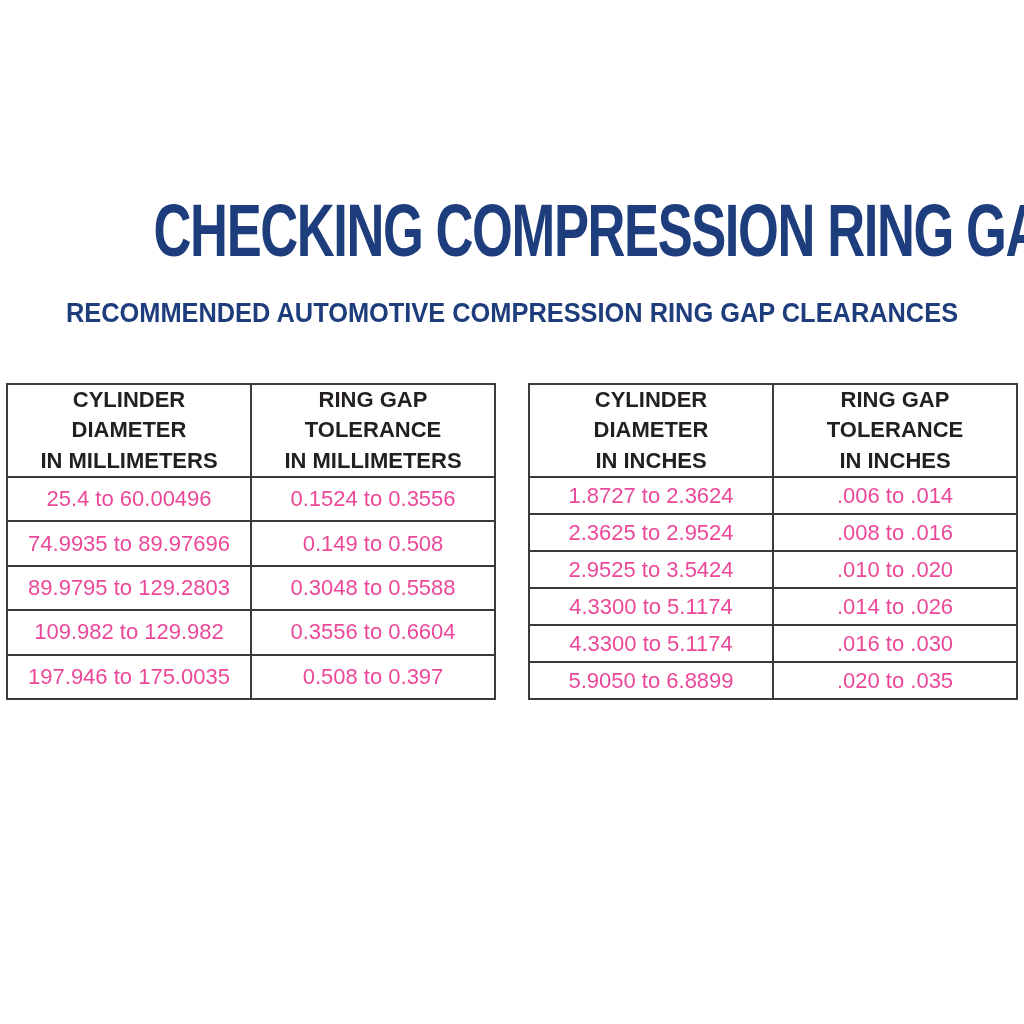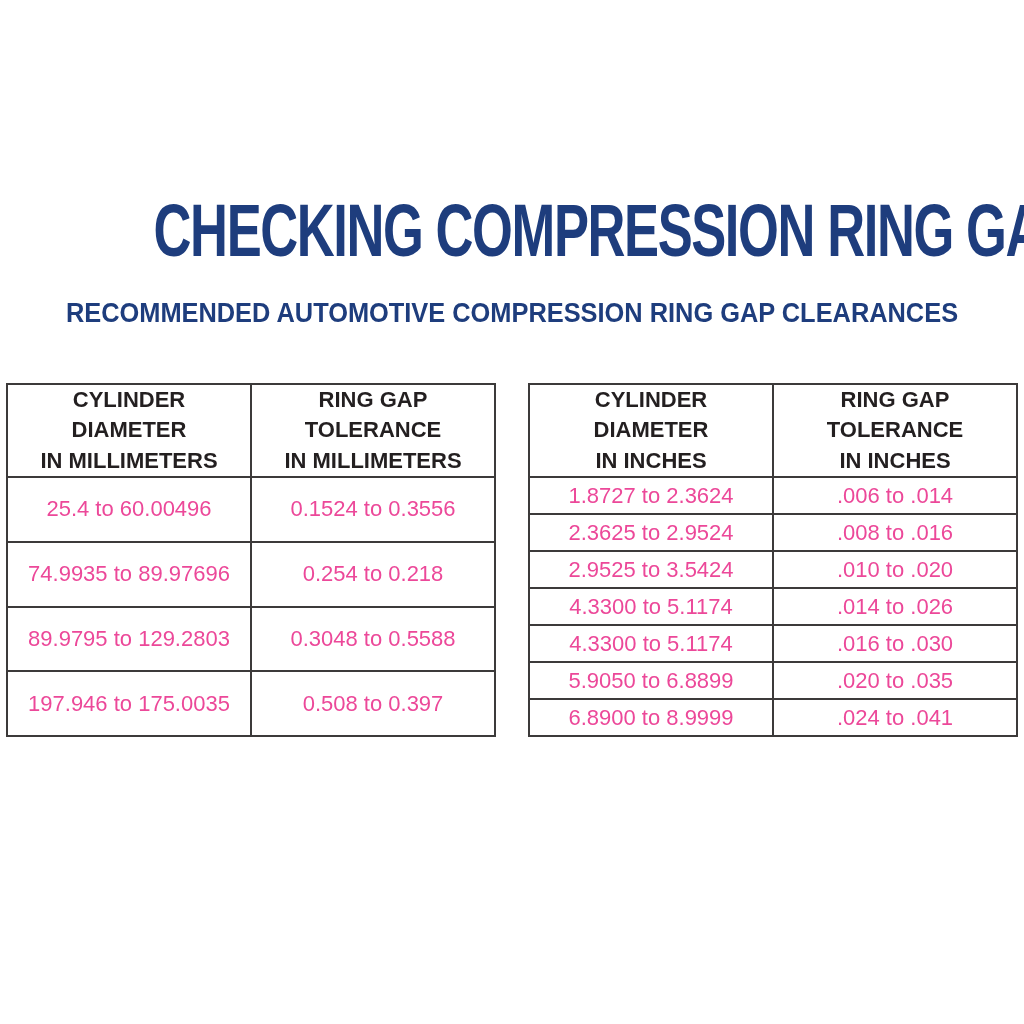--- a/index.html
+++ b/index.html
@@ -93,25 +93,29 @@
 IN MILLIMETERS</th>
       </tr>
     </thead>
     <tbody>
       <tr>
         <td>25.4 to 60.00496</td>
         <td>0.1524 to 0.3556</td>
       </tr>
       <tr>
         <td>74.9935 to 89.97696</td>
-        <td>0.254 to 0.218</td>
+        <td>0.149 to 0.508</td>
       </tr>
       <tr>
         <td>89.9795 to 129.2803</td>
         <td>0.3048 to 0.5588</td>
+      </tr>
+      <tr>
+        <td>109.982 to 129.982</td>
+        <td>0.3556 to 0.6604</td>
       </tr>
       <tr>
         <td>197.946 to 175.0035</td>
         <td>0.508 to 0.397</td>
       </tr>
     </tbody>
   </table>
 
   <table class="spec-table">
     <thead>
@@ -142,20 +146,16 @@
         <td>.014 to .026</td>
       </tr>
       <tr>
         <td>4.3300 to 5.1174</td>
         <td>.016 to .030</td>
       </tr>
       <tr>
         <td>5.9050 to 6.8899</td>
         <td>.020 to .035</td>
       </tr>
-      <tr>
-        <td>6.8900 to 8.9999</td>
-        <td>.024 to .041</td>
-      </tr>
     </tbody>
   </table>
 
 </div>
 
 </body></html>

